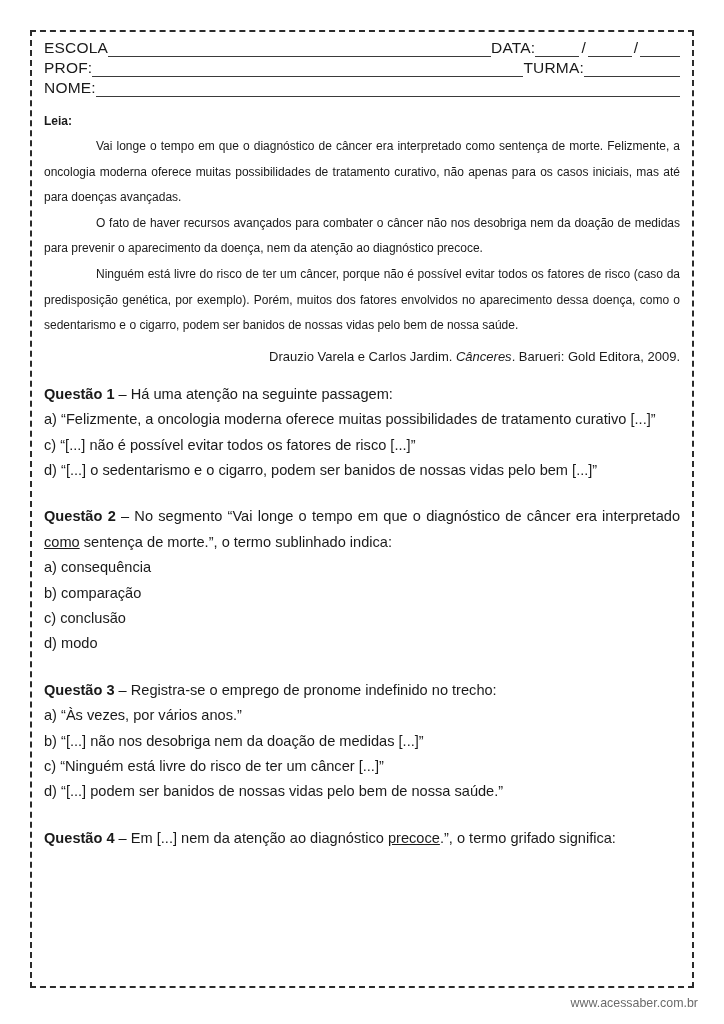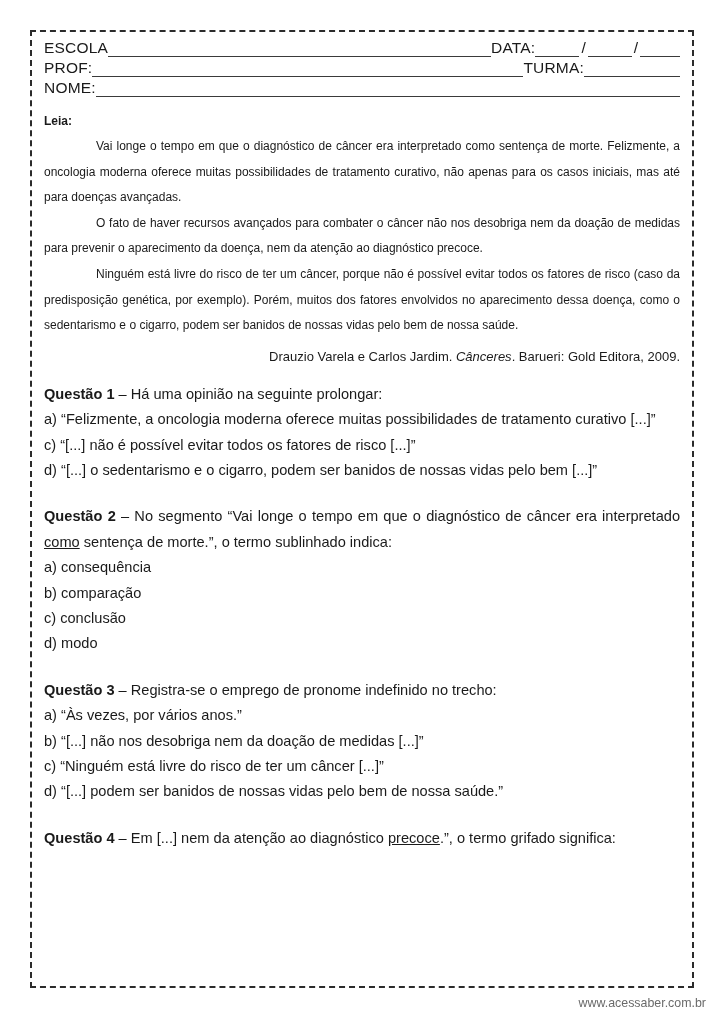--- a/index.html
+++ b/index.html
@@ -101,21 +101,21 @@
   .q-stem u { text-decoration: underline; }
   .q-option {
     font-size: 14.6px;
     line-height: 25.4px;
     white-space: nowrap;
   }
 
   
   .footer {
     position: absolute;
-    left: 12px;
+    left: 4px;
     top: 996px;
     width: 694px;
     text-align: right;
     font-size: 12.4px;
     color: #6a6a6a;
   }
 </style>
 </head>
 <body>
 
@@ -153,21 +153,21 @@
     <p>O fato de haver recursos avançados para combater o câncer não nos desobriga nem da doação de medidas para prevenir o aparecimento da doença, nem da atenção ao diagnóstico precoce.</p>
     <p>Ninguém está livre do risco de ter um câncer, porque não é possível evitar todos os fatores de risco (caso da predisposição genética, por exemplo). Porém, muitos dos fatores envolvidos no aparecimento dessa doença, como o sedentarismo e o cigarro, podem ser banidos de nossas vidas pelo bem de nossa saúde.</p>
   </div>
 
   <div class="source">
     <span>Drauzio Varela e Carlos Jardim. </span><i>Cânceres</i><span>. Barueri: Gold Editora, 2009.</span>
   </div>
 
   <div class="question-block">
     <div class="q-stem">
-      <span class="q-num">Questão 1</span><span> – </span><span>Há uma opinião na seguinte prolongar:</span>
+      <span class="q-num">Questão 1</span><span> – </span><span>Há uma atenção na seguinte passagem:</span>
     </div>
     <div class="q-option">a) “Felizmente, a oncologia moderna oferece muitas possibilidades de tratamento curativo [...]”</div>
     <div class="q-option">c) “[...] não é possível evitar todos os fatores de risco [...]”</div>
     <div class="q-option">d) “[...] o sedentarismo e o cigarro, podem ser banidos de nossas vidas pelo bem [...]”</div>
   </div>
 
   <div class="question-block">
     <div class="q-stem">
       <span class="q-num">Questão 2</span><span> – </span><span>No segmento “Vai longe o tempo em que o diagnóstico de câncer era interpretado </span><u>como</u><span> sentença de morte.”, o termo sublinhado indica:</span>
     </div>

